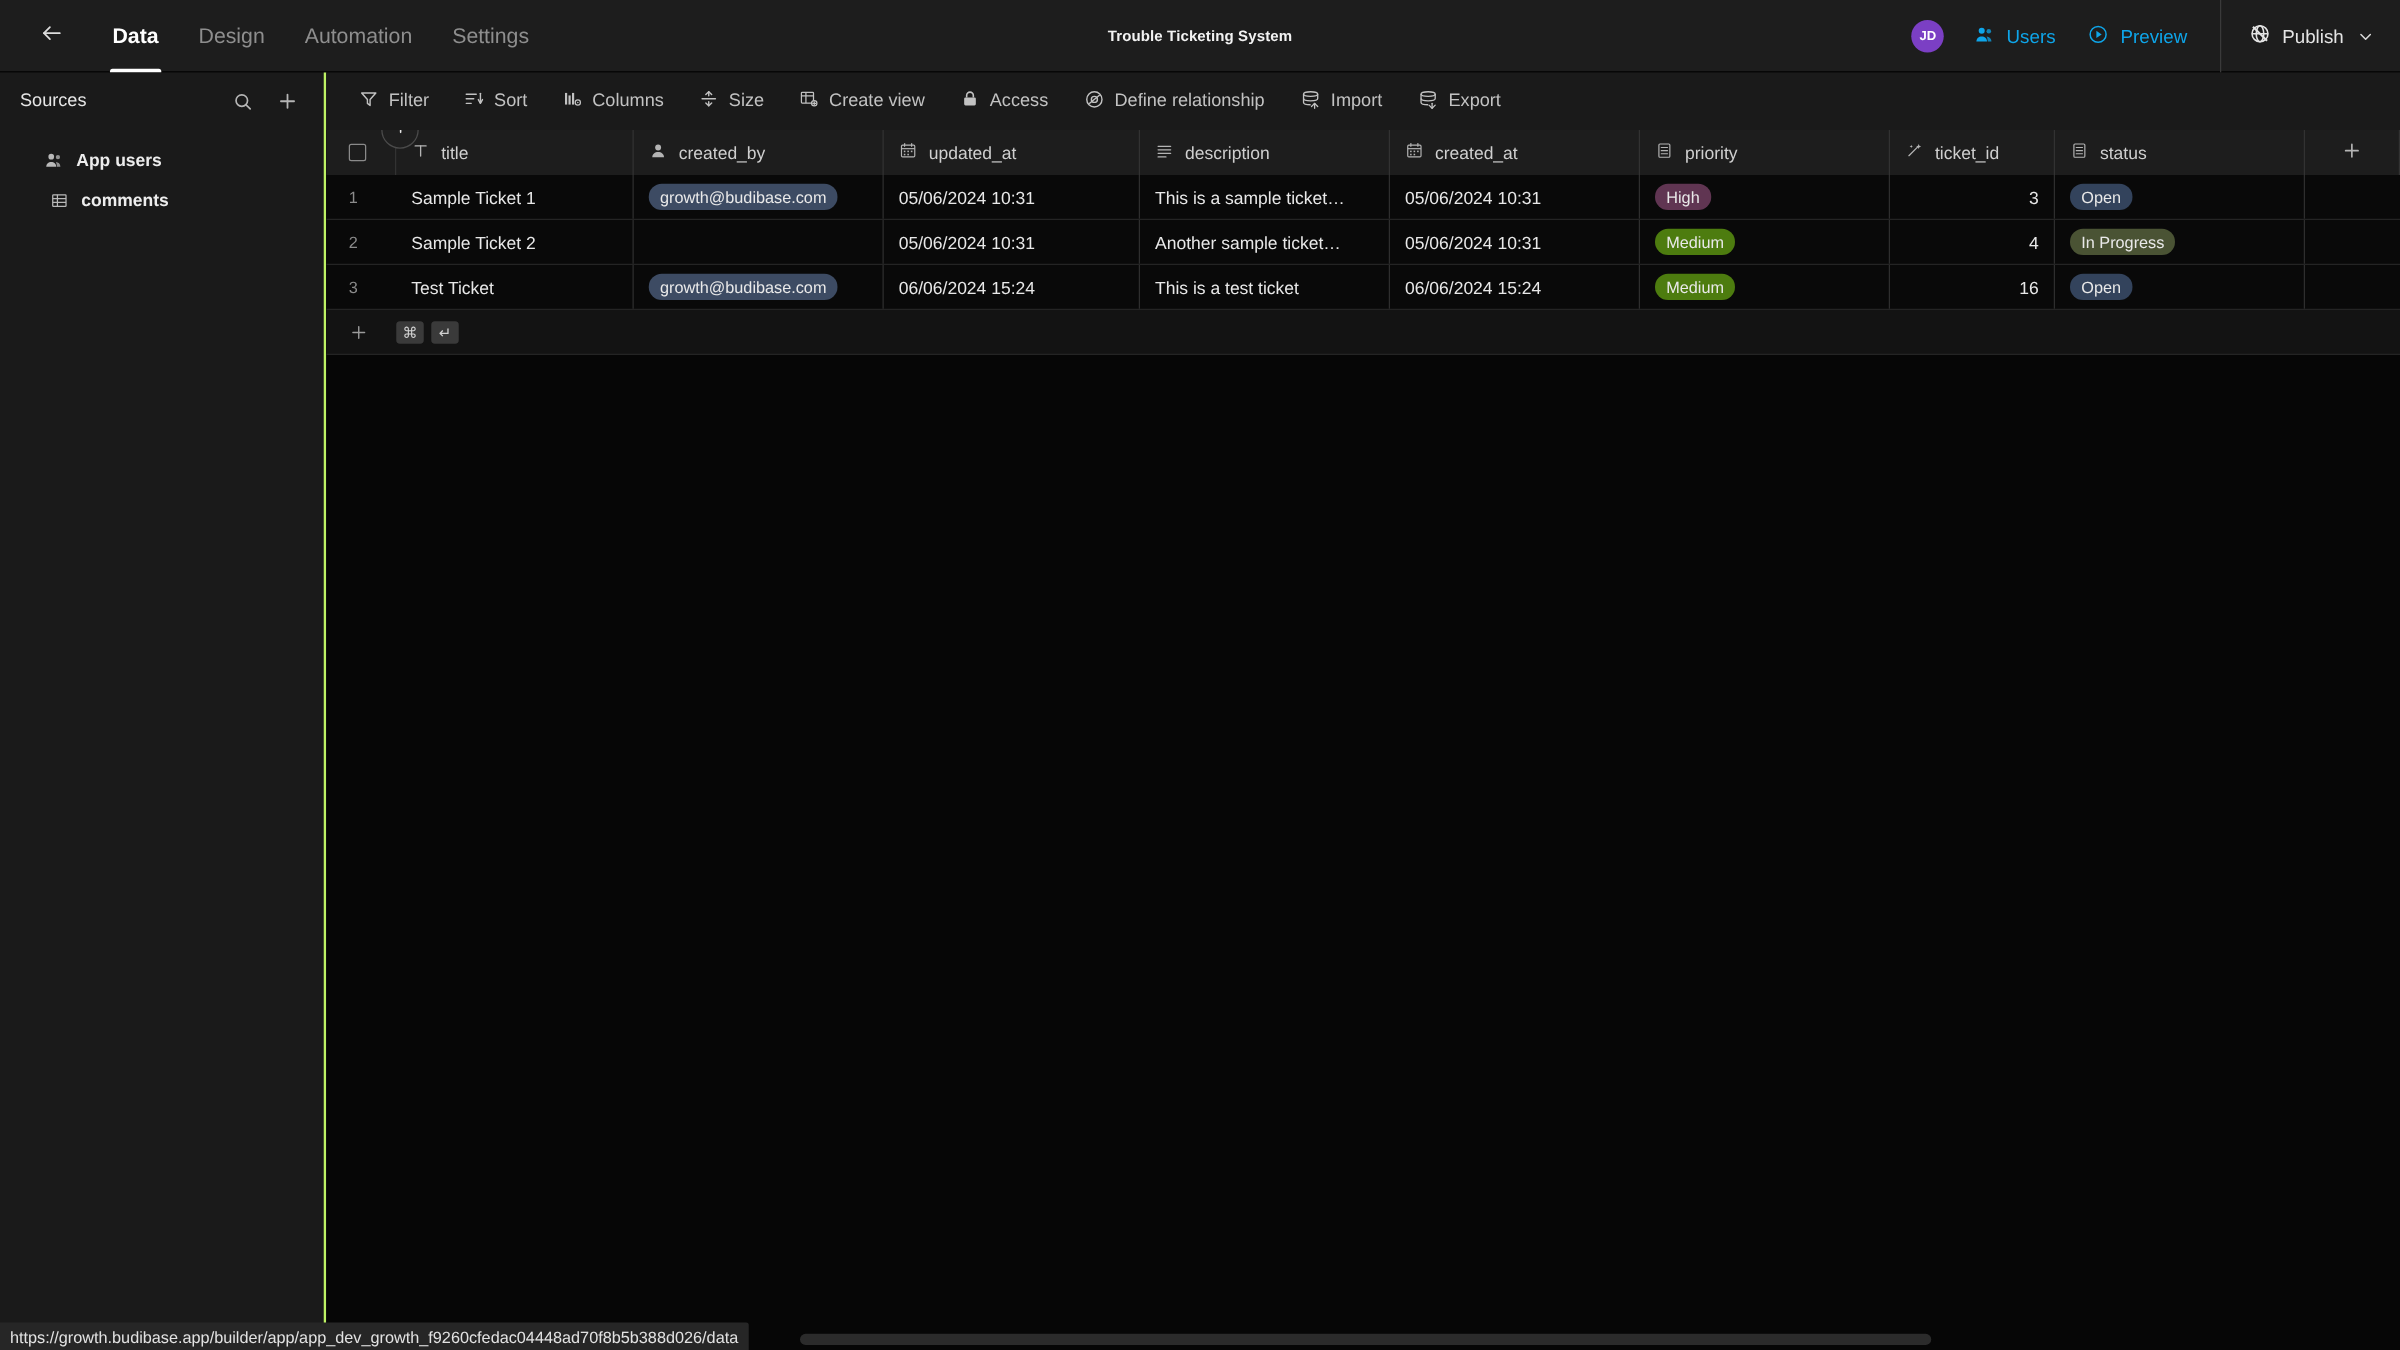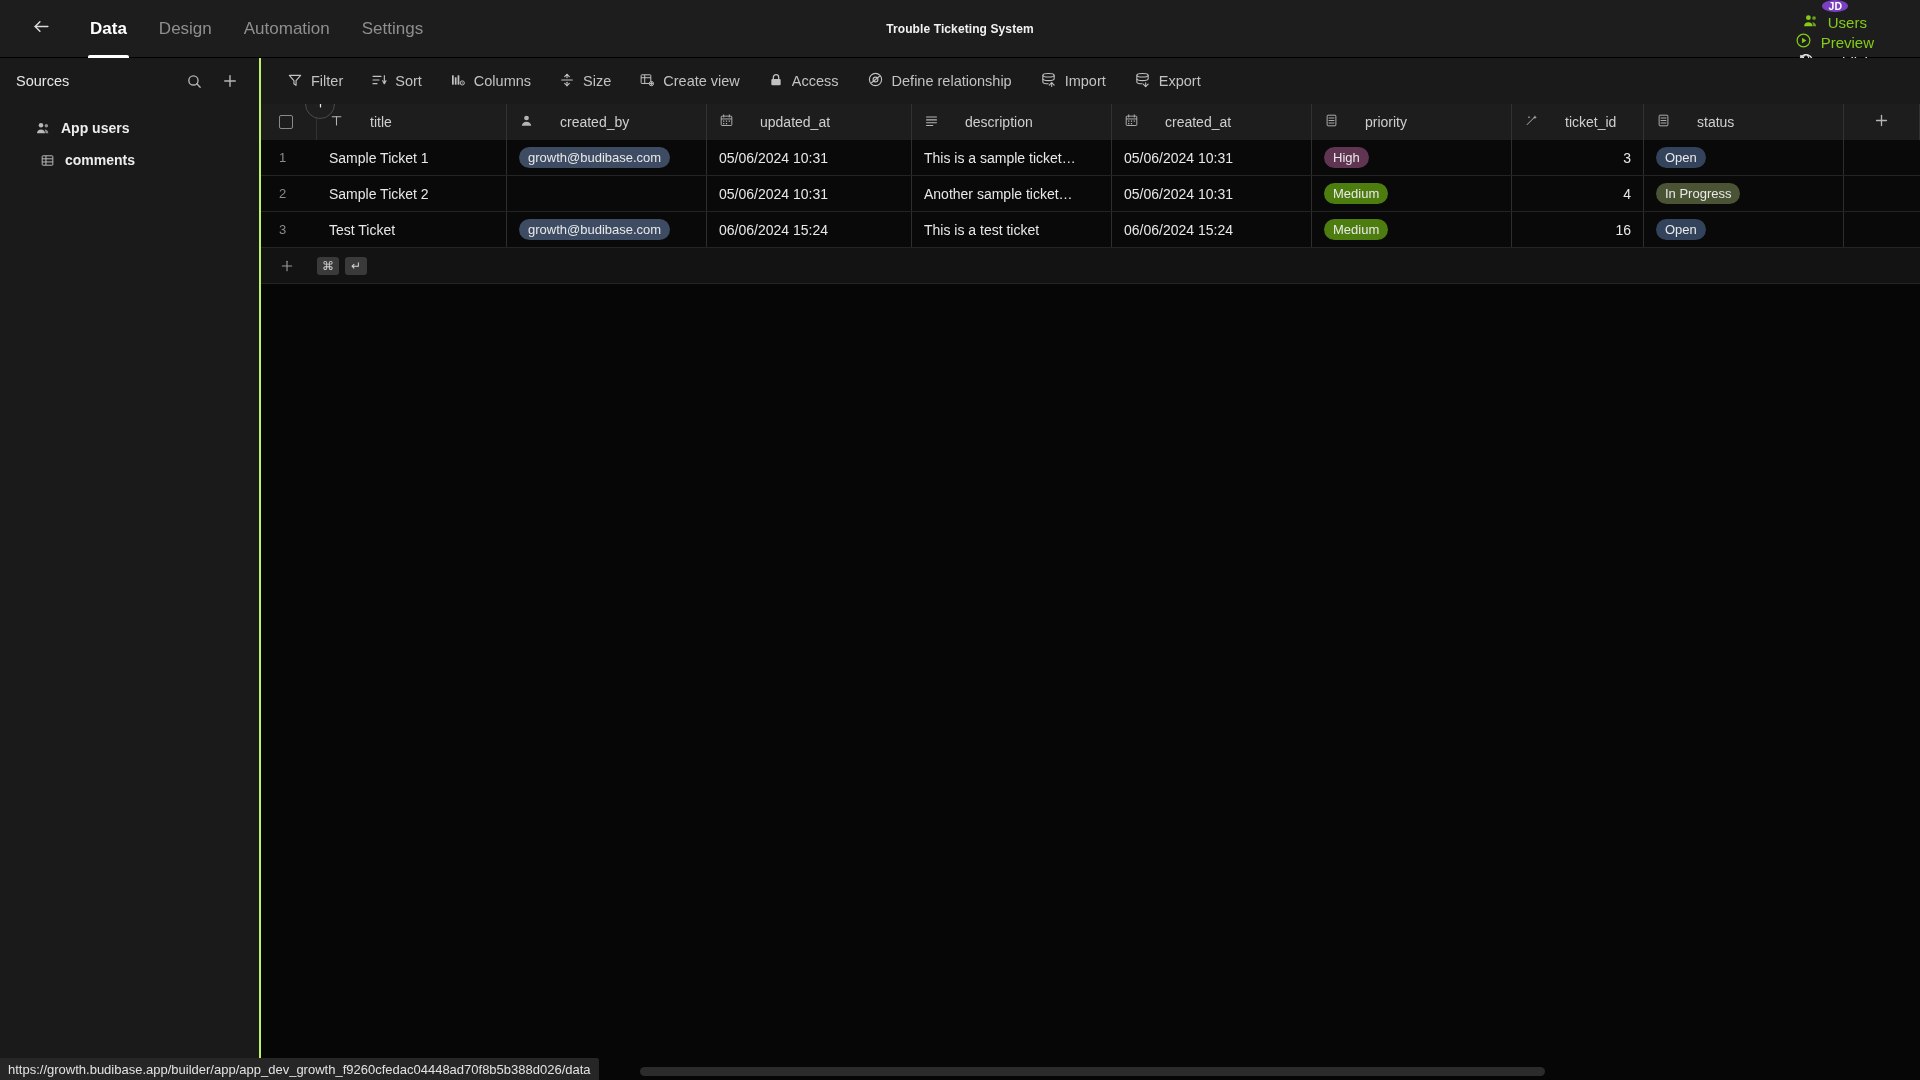--- a/index.html
+++ b/index.html
@@ -34,31 +34,31 @@
     height: 3px; background: #ffffff; border-radius: 2px 2px 0 0;
   }
   .app-title {
     position: absolute; left: 0; right: 0; top: 0; height: 58px;
     display: flex; align-items: center; justify-content: center;
     font-size: 12px; font-weight: bold; color: #f2f2f2;
     pointer-events: none; letter-spacing: .1px;
   }
   .top-right {
     position: absolute; right: 0; top: 0; height: 58px;
-    display: flex; align-items: center; padding-right: 20px; flex-direction: column;
+    display: flex; align-items: center; padding-right: 20px;
   }
   .avatar {
     width: 26px; height: 26px; border-radius: 50%;
     background: #7b3fc4; color: #fff; font-size: 10.5px; font-weight: bold;
     display: flex; align-items: center; justify-content: center;
     margin-right: 24px; cursor: pointer;
   }
   .tr-item {
     display: flex; align-items: center; gap: 9px;
-    font-size: 15px; color: #84cc16; cursor: pointer; margin-right: 26px;
+    font-size: 15px; color: #0ea5e9; cursor: pointer; margin-right: 26px;
     white-space: nowrap;
   }
   .tr-sep { width: 1px; height: 58px; background: #3a3a3a; margin-right: 22px; }
   .publish-wrap { display: flex; align-items: center; gap: 10px; cursor: pointer; }
   .publish-wrap .tr-item { margin-right: 0; color: #e4e4e4; }
 
   
   .sidebar {
     position: absolute; top: 58px; left: 0; width: 261px; height: 1022px;
     background: #1a1a1a; border-right: 2px solid #bef264;
@@ -101,21 +101,21 @@
     background: #060606; overflow: hidden;
   }
   .grid-inner { position: relative; width: 1659px; }
   .row { display: flex; height: 36px; }
   .hdr-row { height: 36px; background: #1d1d1d; }
   .cell {
     display: flex; align-items: center;
     padding: 0 12px; font-size: 14px; color: #e8e8e8;
     border-right: 1px solid #2e2e2e; overflow: hidden; white-space: nowrap;
   }
-  .hdr-row .cell { color: #cfcfcf; gap: 26px; border-right: 1px solid #323232; }
+  .hdr-row .cell { color: #cfcfcf; gap: 9px; border-right: 1px solid #323232; }
   .hdr-row .cell svg { flex: none; opacity: .85; }
   .gutter { width: 56px; justify-content: flex-start; padding-left: 18px; border-right: none; }
   .hdr-row .gutter { padding-left: 18px; }
   .rownum { width: 56px; padding-left: 18px; color: #8b8b8b; font-size: 13px; border-right: none; }
   .body-row { background: #090909; border-bottom: 1px solid #242424; }
   .body-row:first-child { border-top: 1px solid #2e2e2e; }
   .c-title { width: 190px; }
   .c-created_by { width: 200px; }
   .c-updated_at { width: 205px; }
   .c-description { width: 200px; }

